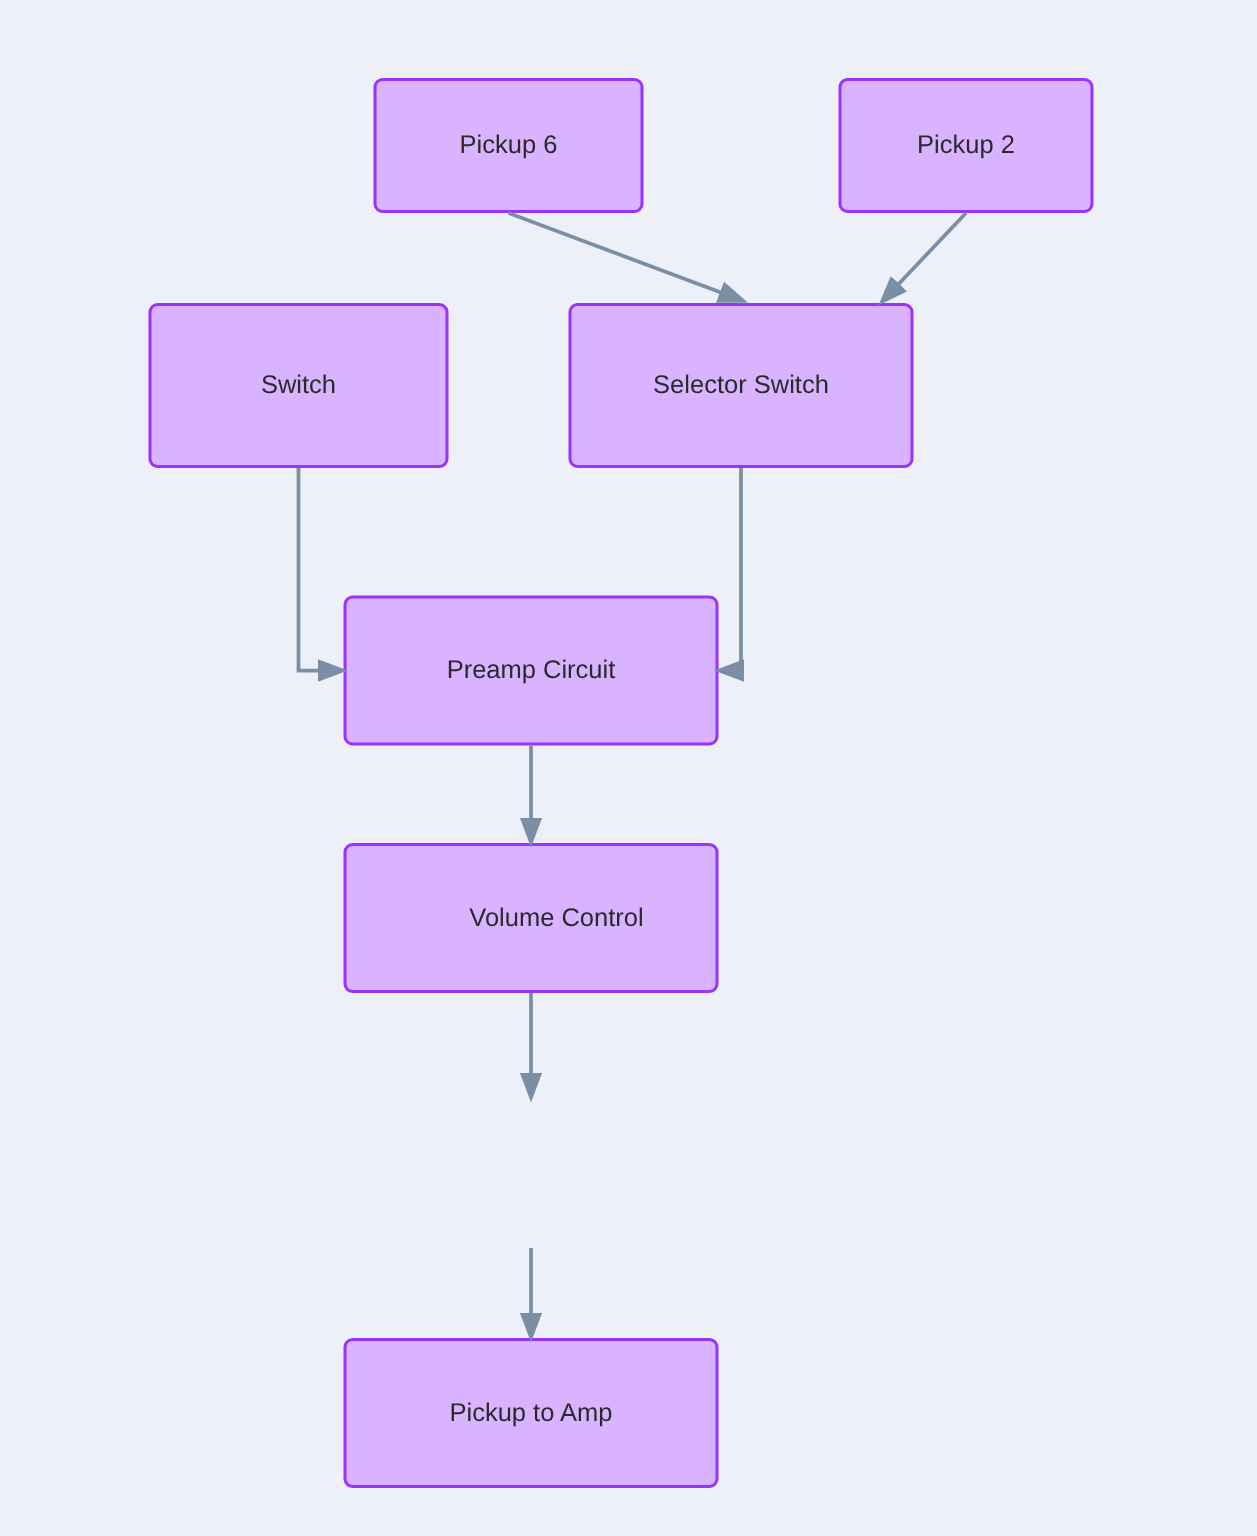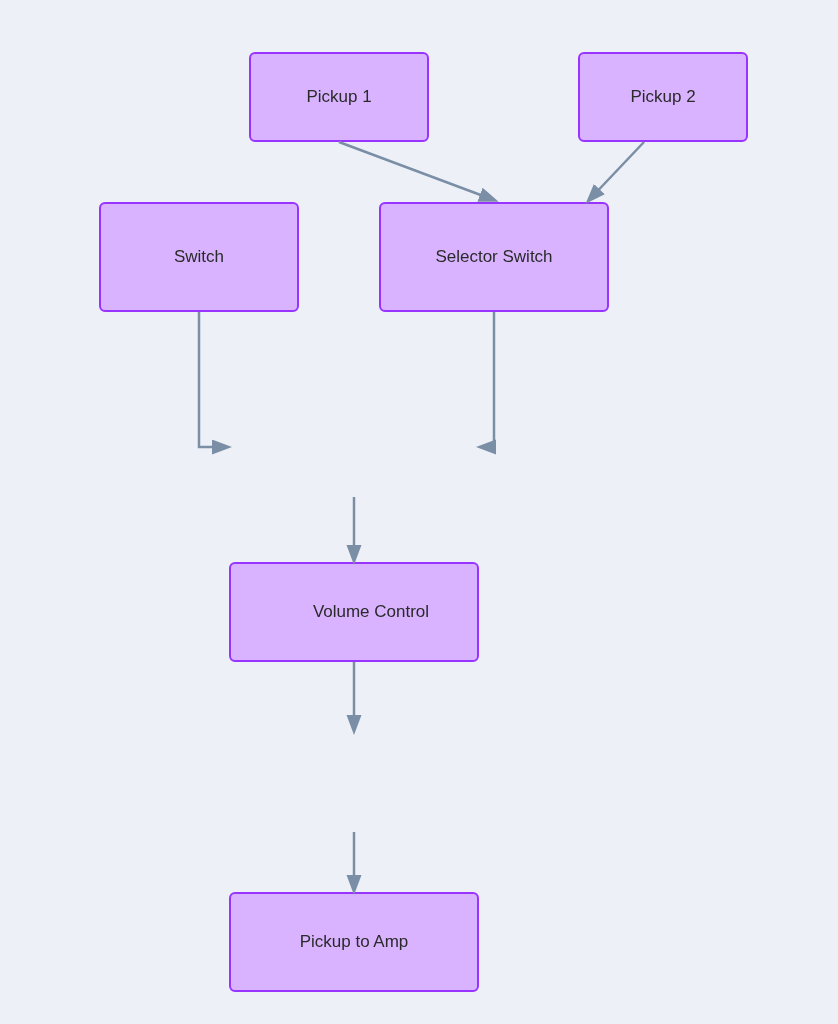--- a/index.html
+++ b/index.html
@@ -54,35 +54,38 @@
       fill: #7a8fa6;
       stroke: none;
     }
   </style>
 </head>
 <body>
 
 <div class="diagram">
 
   <div class="node" style="left:180px; top:20px; width:180px; height:90px;">
-    <span>Pickup 1</span>
+    <span>Pickup 6</span>
   </div>
 
-  <div class="node" style="left:490px; top:20px; width:170px; height:90px;margin-left:19px;">
+  <div class="node" style="left:490px; top:20px; width:170px; height:90px;">
     <span>Pickup 2</span>
   </div>
 
   <div class="node" style="left:30px; top:170px; width:200px; height:110px;">
     <span>Switch</span>
   </div>
 
   <div class="node" style="left:310px; top:170px; width:230px; height:110px;">
     <span>Selector Switch</span>
   </div>
 
+  <div class="node" style="left:160px; top:365px; width:250px; height:100px;">
+    <span>Preamp Circuit</span>
+  </div>
 
   <div class="node" style="left:160px; top:530px; width:250px; height:100px;padding-left:34px;">
     <span>Volume Control</span>
   </div>
 
 
   <div class="node" style="left:160px; top:860px; width:250px; height:100px;">
     <span>Pickup to Amp</span>
   </div>
 

